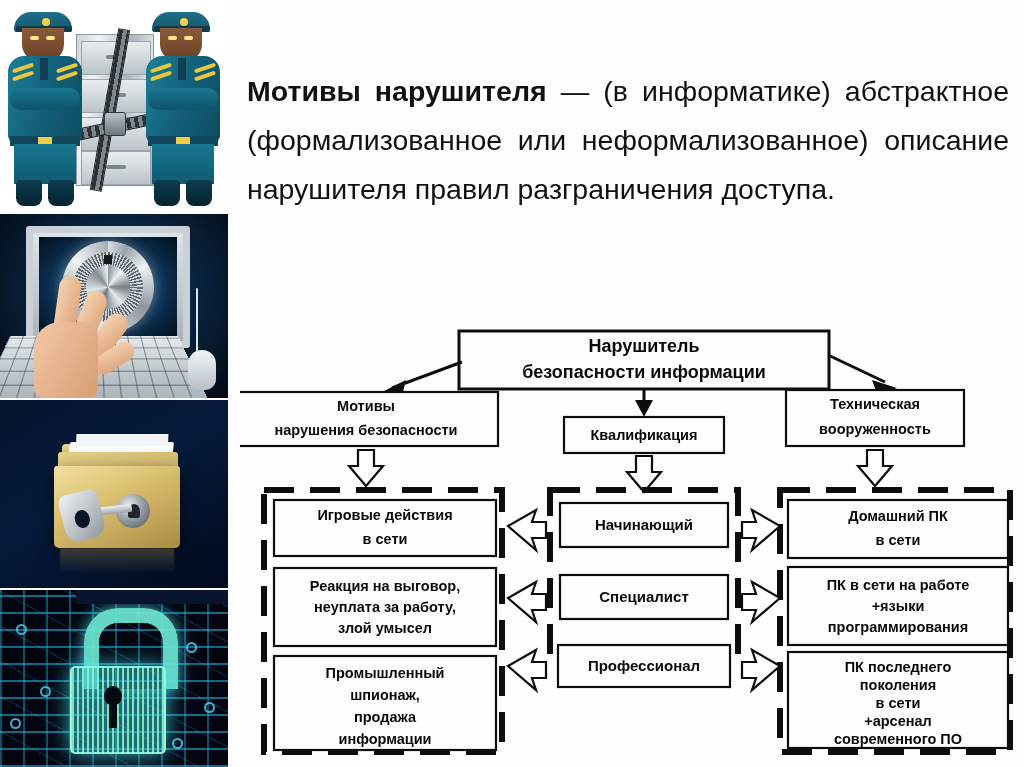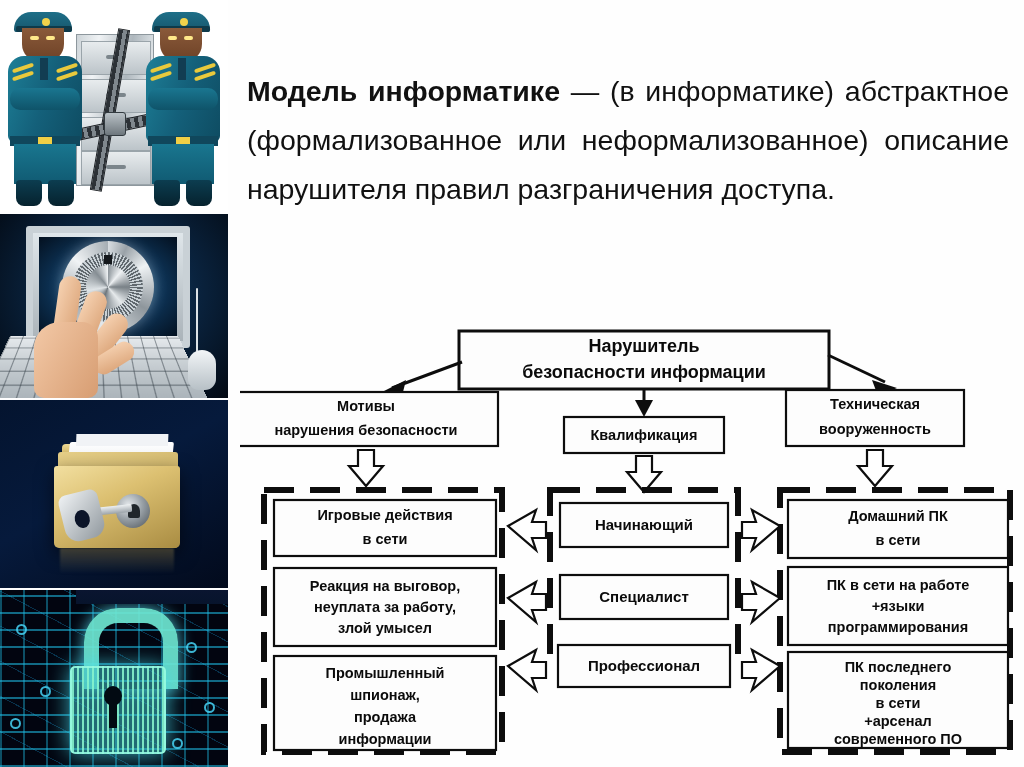--- a/index.html
+++ b/index.html
@@ -417,21 +417,21 @@
     <div class="trace-dot" style="left:172px; top:148px"></div>
     <div id="lock-icon">
       <div id="lock-shackle"></div>
       <div id="lock-body"></div>
       <div id="lock-key"></div>
     </div>
     <div id="circuit-top-strip"></div>
   </div>
 </div>
 
-<p id="lede"><span id="lede-term">Модель информатике</span><span> — (в информатике) абстрактное (формализованное или неформализованное) описание нарушителя правил разграничения доступа.</span></p>
+<p id="lede"><span id="lede-term">Мотивы нарушителя</span><span> — (в информатике) абстрактное (формализованное или неформализованное) описание нарушителя правил разграничения доступа.</span></p>
 
 <div id="diagram">
 <svg width="784" height="467" viewBox="0 0 784 467" xmlns="http://www.w3.org/2000/svg">
 
   <g>
     <rect class="box-root" x="219" y="31" width="370" height="58"></rect>
     <text class="dgm-text t-root" x="404" y="47">Нарушитель</text>
     <text class="dgm-text t-root" x="404" y="73">безопасности информации</text>
   </g>
 

